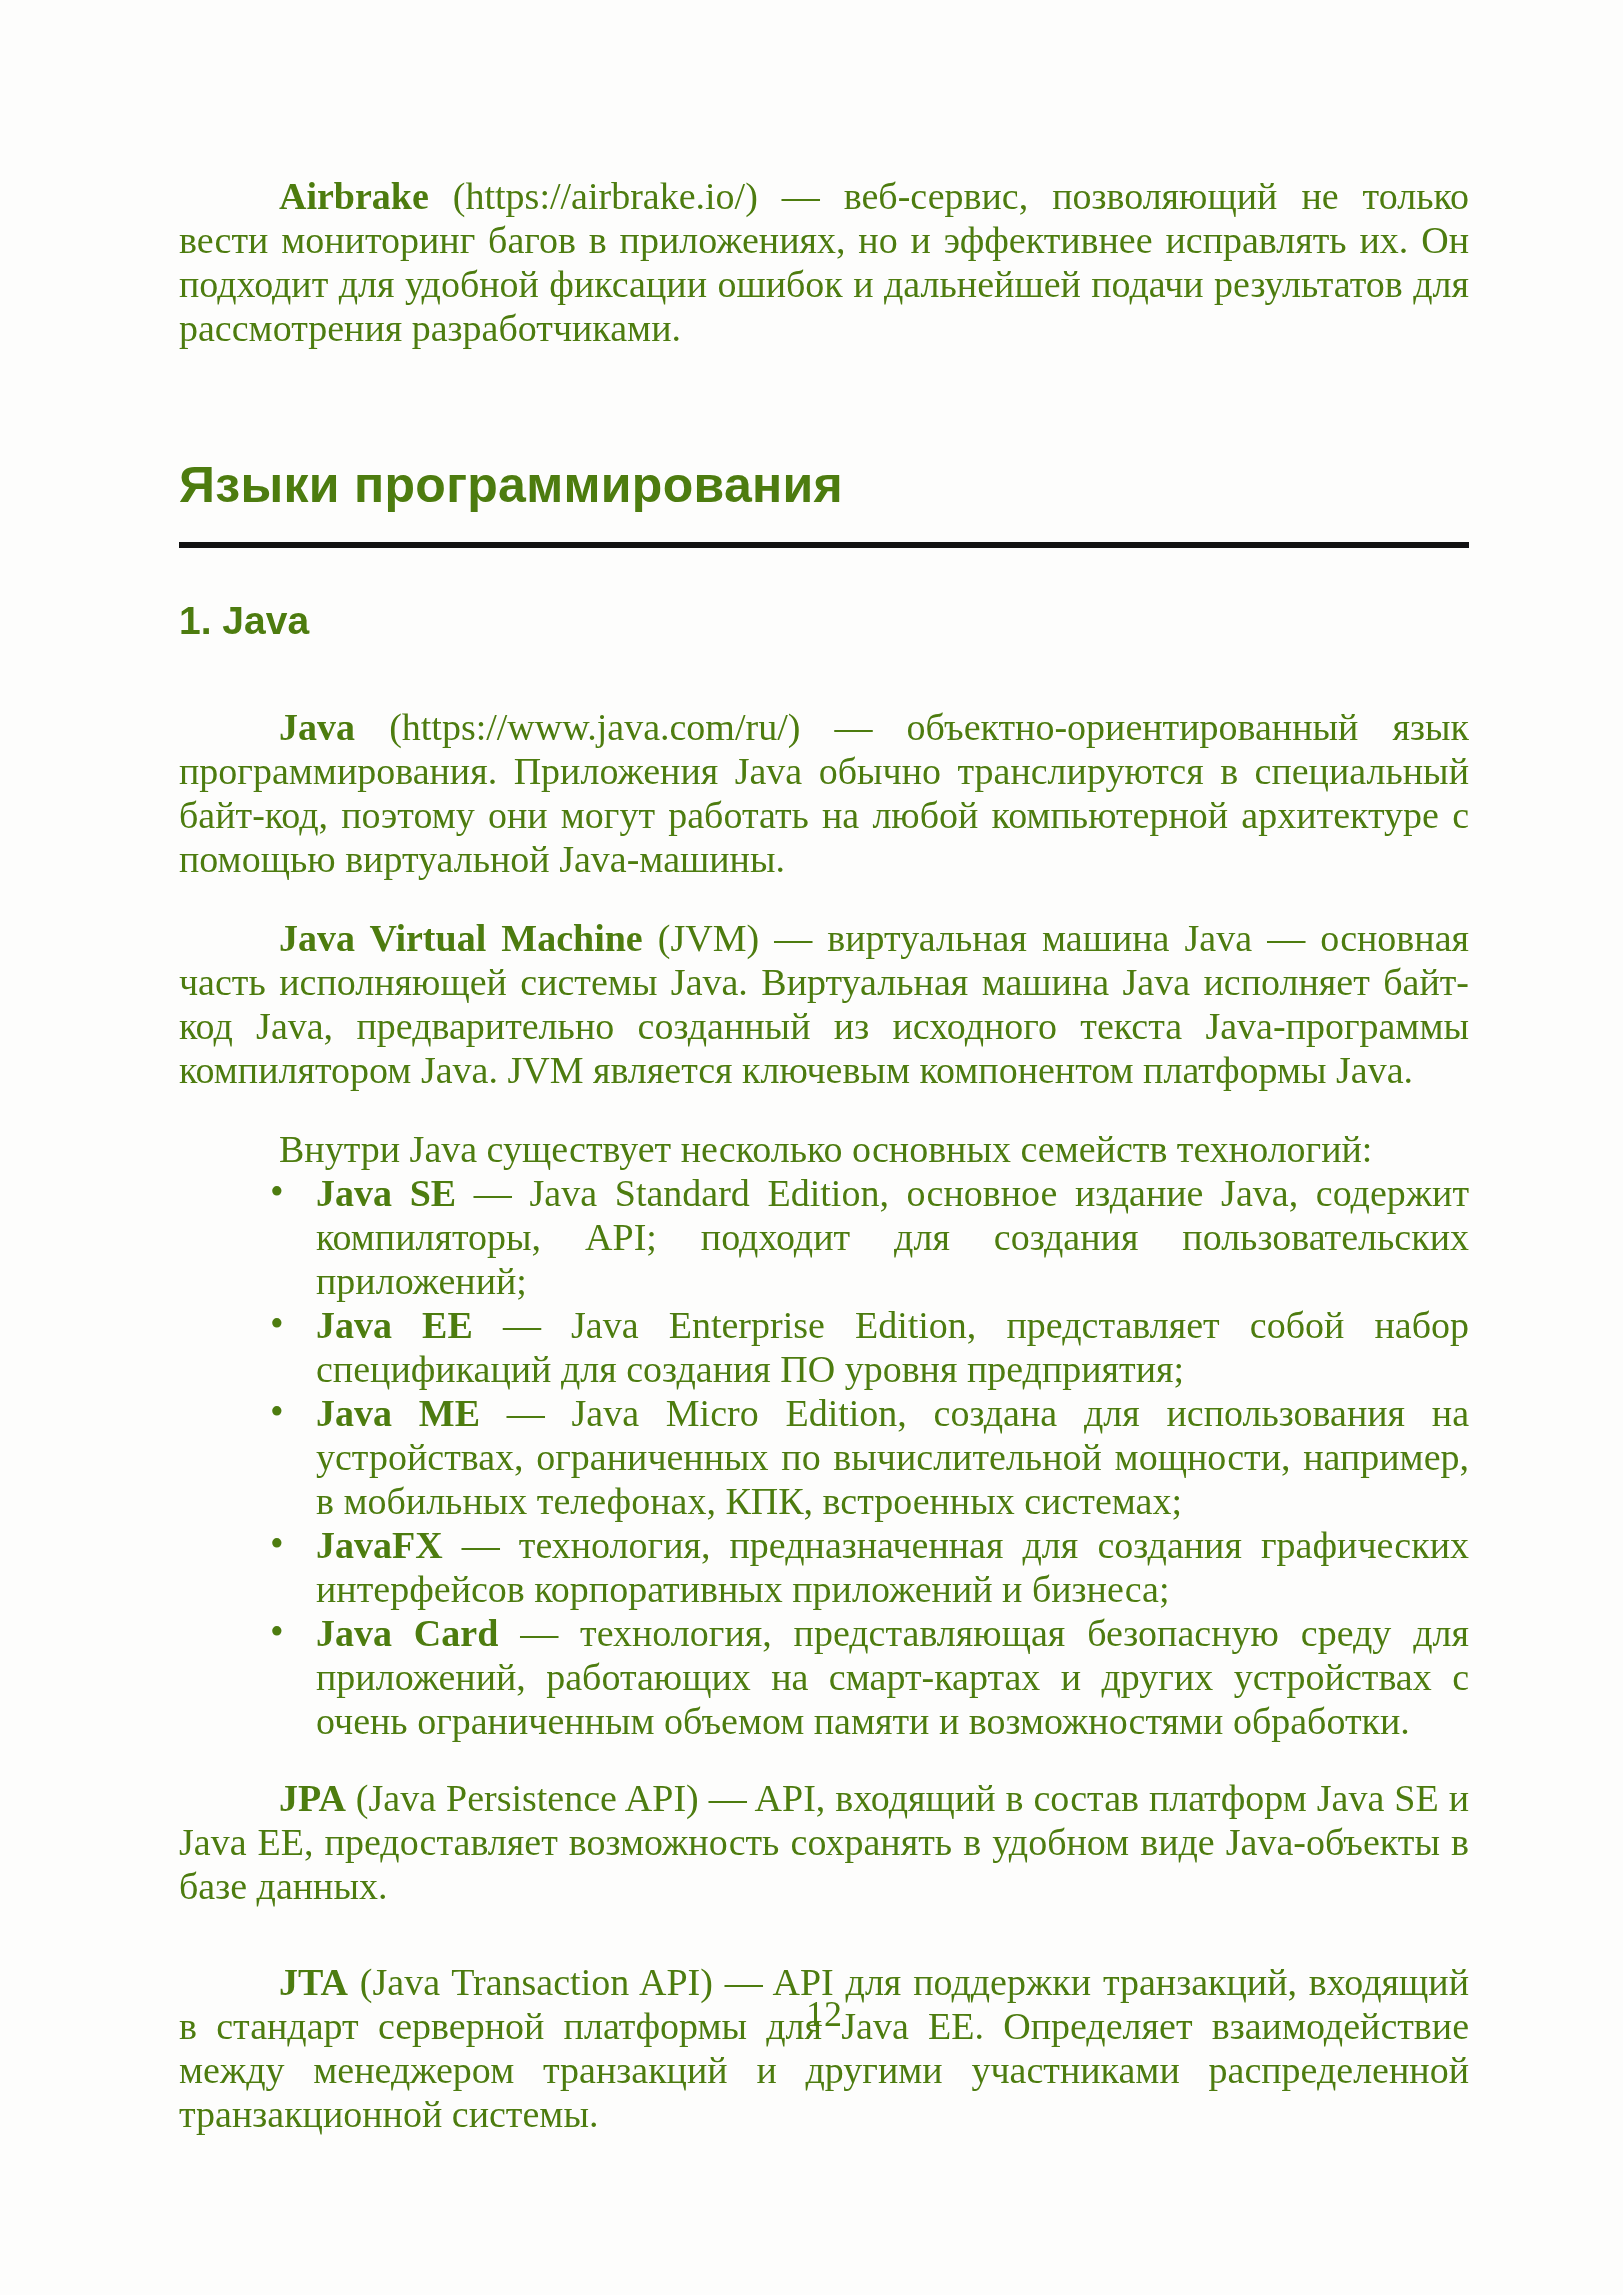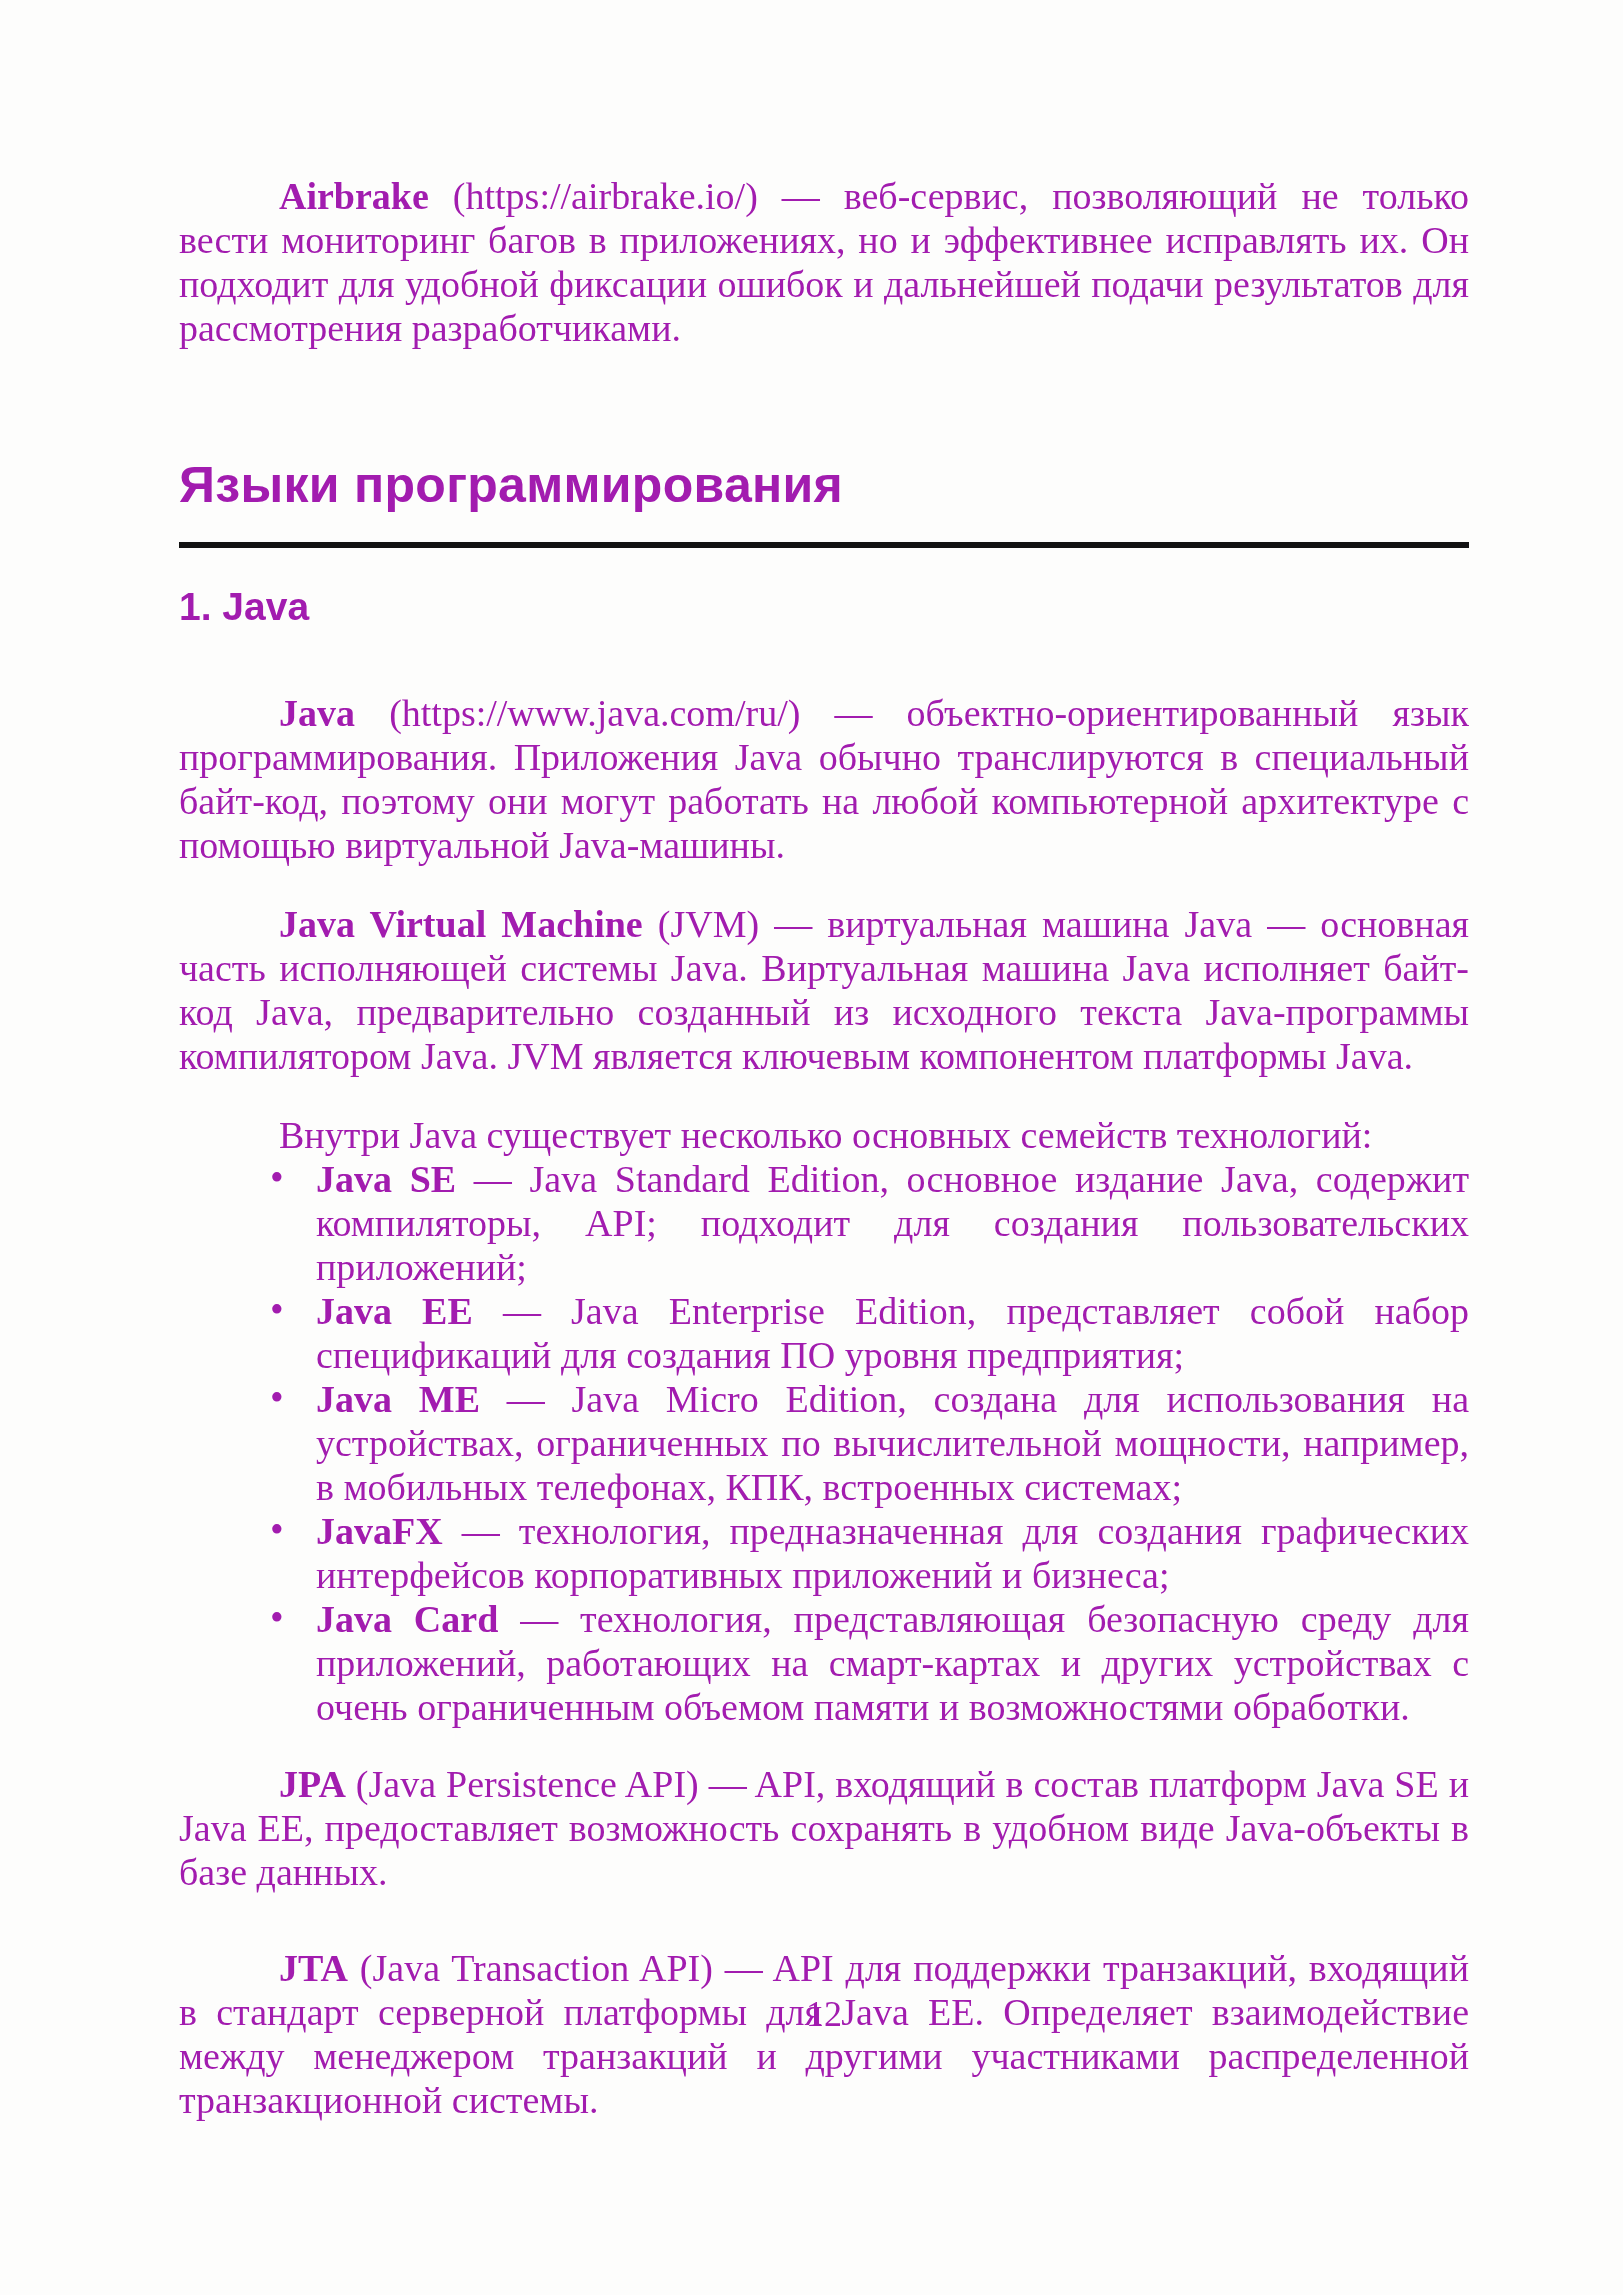--- a/index.html
+++ b/index.html
@@ -6,21 +6,21 @@
   body {
     background: #e8e8e8;
     font-family: "Liberation Serif", serif;
   }
   .page {
     position: relative;
     width: 1623px;
     height: 2295px;
     margin: 0 auto;
     background: #fdfdfc;
-    color: #a21caf;
+    color: #4d7c0f;
     font-size: 38px;
     line-height: 44px;
     overflow: hidden;
   }
   .content {
     position: absolute;
     left: 179px;
     top: 0;
     width: 1290px;
   }
@@ -46,21 +46,21 @@
     height: 0;
     border: none;
     border-bottom: 6.3px solid #121212;
     margin: 29px 0 0 0;
   }
   h2.subsection-heading {
     font-family: "Liberation Sans", sans-serif;
     font-weight: bold;
     font-size: 39px;
     line-height: 41px;
-    margin: 38px 0 0 0;
+    margin: 52px 0 0 0;
     text-align: left;
   }
 
   .java-para   { margin-top: 64px; }
   .jvm-para    { margin-top: 35px; }
   .intro-para  { margin-top: 35px; }
 
   ul.family-list {
     list-style: none;
     margin: 0;

